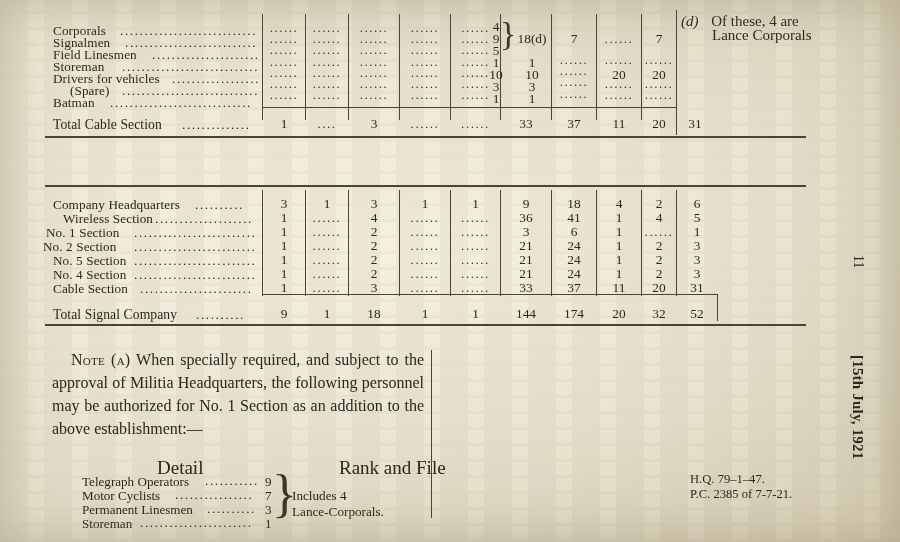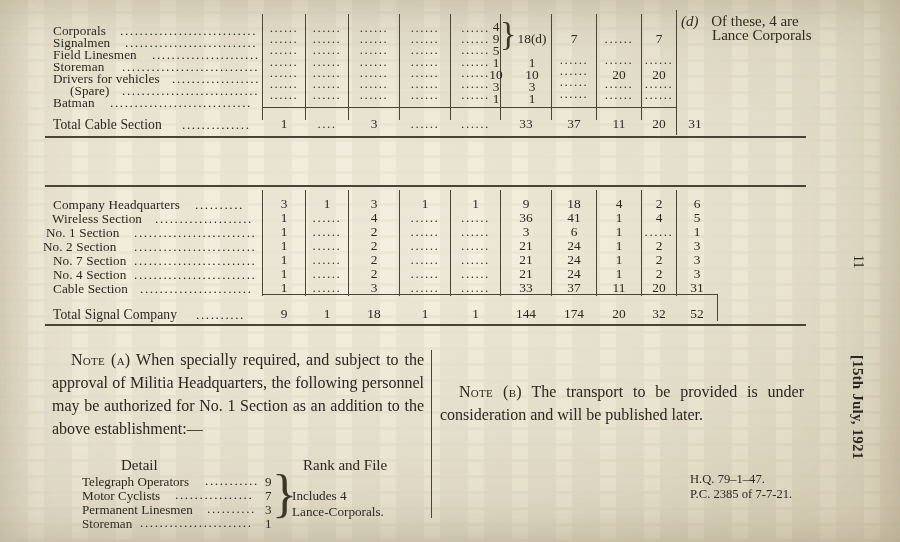--- a/index.html
+++ b/index.html
@@ -113,21 +113,21 @@
     position: absolute;
     font-size: 16px;
     line-height: 23px;
     text-align: justify;
   }
   .note .sc {
     font-variant: small-caps;
     letter-spacing: 0.3px;
   }
   .note .indent { display: inline-block; width: 19px; }
-  .detail-head { position: absolute; font-size: 15px; }
+  .detail-head { position: absolute; font-size: 19px; margin-left: 36px; }
   .detail-row { position: absolute; white-space: nowrap; font-size: 13.1px; }
   .rnf { position: absolute; font-size: 13.2px; line-height: 15.6px; }
 
   .refs { position: absolute; font-size: 12.6px; line-height: 15px; text-align: left; }
 
   .margin-note {
     position: absolute;
     transform-origin: left top;
     white-space: nowrap;
     font-size: 15px;
@@ -279,30 +279,30 @@
     <div class="hrule thick" style="left:45px; top:136px; width:761px;"></div>
 
 
     <div class="hrule thick" style="left:45px; top:185px; width:761px;"></div>
 
     <div>
 
       <div class="rowlabel" style="left:53px; top:198px;">Company Headquarters</div>
       <div class="leaders" style="left:195px; top:198px; width:63px;">..........</div>
 
-      <div class="rowlabel" style="left:52px; top:212px;">Wireless Section</div>
+      <div class="rowlabel" style="left:63px; top:212px;">Wireless Section</div>
       <div class="leaders" style="left:155px; top:212px; width:103px;">....................</div>
 
       <div class="rowlabel" style="left:46px; top:226px;">No. 1 Section</div>
       <div class="leaders" style="left:134px; top:226px; width:124px;">.........................</div>
 
       <div class="rowlabel" style="left:43px; top:240px;">No. 2 Section</div>
       <div class="leaders" style="left:134px; top:240px; width:124px;">.........................</div>
 
-      <div class="rowlabel" style="left:53px; top:254px;">No. 7 Section</div>
+      <div class="rowlabel" style="left:53px; top:254px;">No. 5 Section</div>
       <div class="leaders" style="left:134px; top:254px; width:124px;">.........................</div>
 
       <div class="rowlabel" style="left:53px; top:268px;">No. 4 Section</div>
       <div class="leaders" style="left:134px; top:268px; width:124px;">.........................</div>
 
       <div class="rowlabel" style="left:53px; top:282px;">Cable Section</div>
       <div class="leaders" style="left:140px; top:282px; width:118px;">.......................</div>
 
       <div class="vrule" style="left:262px; top:190px; height:106px;"></div>
       <div class="vrule" style="left:305px; top:190px; height:106px;"></div>
@@ -412,25 +412,20 @@
     <div class="hrule thick" style="left:45px; top:324px; width:761px;"></div>
 
     <div class="note" style="left:52px; top:348px; width:372px;">
       <span class="indent"></span><span class="sc">Note</span>
       <span class="sc">(a)</span>
       <span>When specially required, and subject to the approval of Militia Headquarters, the following personnel may be authorized for No. 1 Section as an addition to the above establishment:—</span>
     </div>
 
     <div class="vrule" style="left:431px; top:350px; height:168px;"></div>
 
-    <div class="note" style="left:440px; top:380px; width:364px;">
-      <span class="indent"></span><span class="sc">Note</span>
-      <span class="sc">(b)</span>
-      <span>The transport to be provided is under consideration and will be published later.</span>
-    </div>
 
     <div>
       <div class="detail-head" style="left:121px; top:457px;">Detail</div>
       <div class="detail-head" style="left:303px; top:457px;">Rank and File</div>
 
       <div class="detail-row" style="left:82px; top:474px;">Telegraph Operators</div>
       <div class="leaders" style="left:205px; top:474px; width:58px;">...........</div>
       <div class="detail-row" style="left:265px; top:474px;">9</div>
 
       <div class="detail-row" style="left:82px; top:488px;">Motor Cyclists</div>

